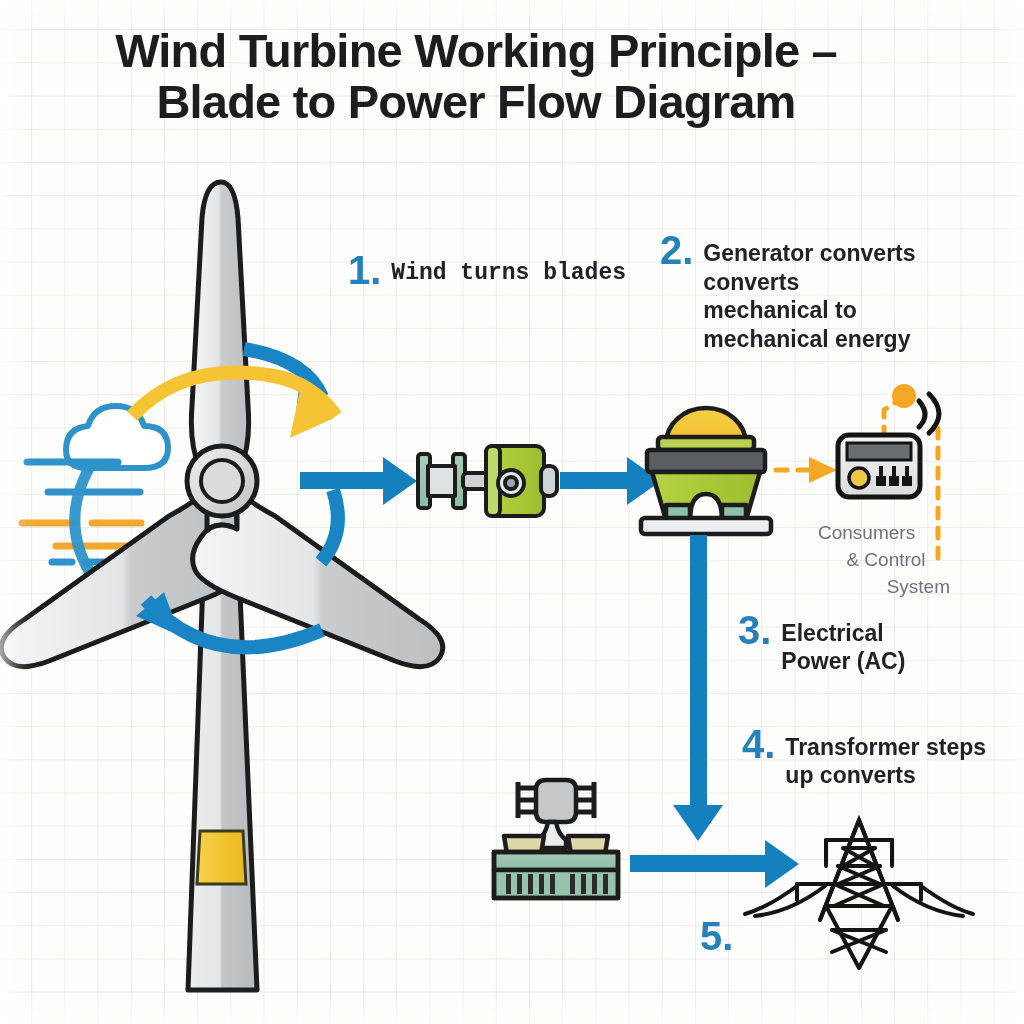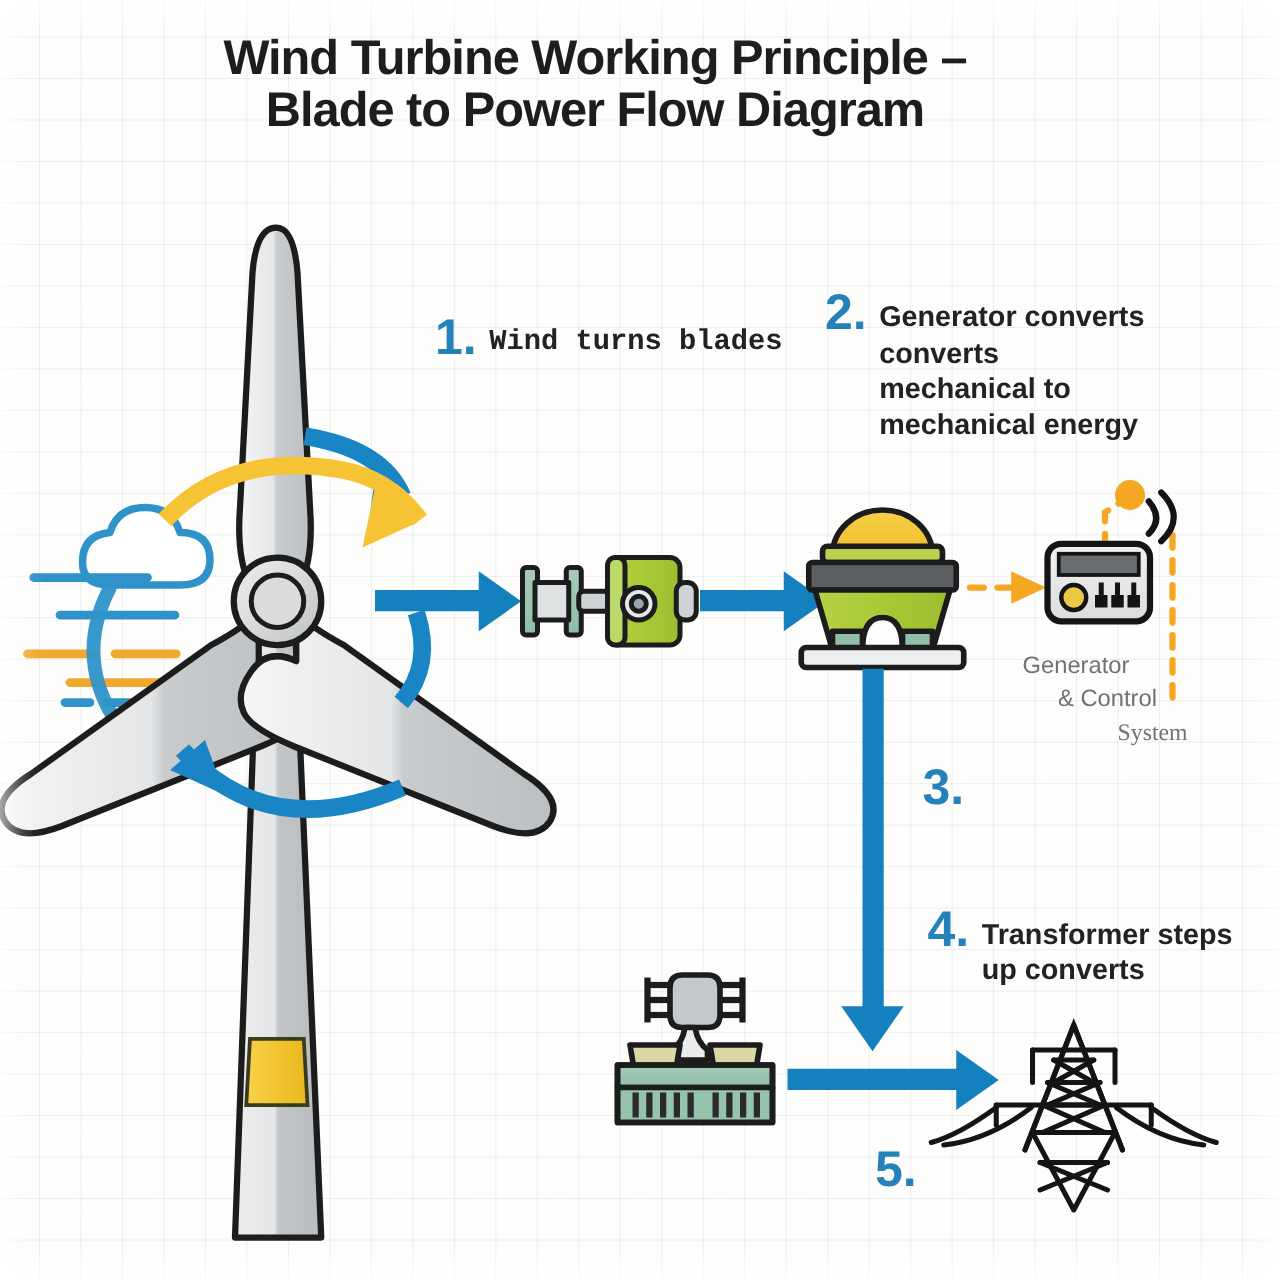--- a/index.html
+++ b/index.html
@@ -39,21 +39,21 @@
   }
   .title-block {
     position: absolute;
     left: 0;
     top: 26px;
     width: 952px;
     text-align: center;
     line-height: 1.08;
     color: #1d1d1f;
     font-weight: bold;
-    font-size: 39px;
+    font-size: 47px;
     letter-spacing: -0.8px;
   }
   .title-line { display: block; white-space: nowrap; }
 
   .step {
     position: absolute;
     display: flex;
     align-items: flex-start;
     gap: 10px;
   }
@@ -85,21 +85,21 @@
     left: 810px;
     top: 520px;
     width: 168px;
     font-size: 19px;
     color: #6f7378;
     line-height: 1.42;
     text-align: center;
   }
   #monitor-label .l1 { display:block; text-align: left; padding-left: 8px;}
   #monitor-label .l2 { display:block; padding-right: 16px;}
-  #monitor-label .l3 { display:block; text-align: right; padding-right: 28px; font-family: Liberation Serif, serif;}
+  #monitor-label .l3 { display:block; text-align: right; padding-right: 28px;}
 </style>
 </head>
 <body>
 
 <div id="canvas">
   <div id="grid"></div>
 
   <svg id="art" viewBox="0 0 1024 1024">
     <defs>
       <linearGradient id="bladeGrad" x1="0" y1="0" x2="1" y2="0">
@@ -330,31 +330,32 @@
     <span class="step-text">Wind turns blades</span>
   </div>
 
   <div class="step" id="step2">
     <span class="step-num">2.</span>
     <span class="step-text loose">Generator converts converts mechanical to mechanical energy</span>
   </div>
 
   <div class="step" id="step3">
     <span class="step-num">3.</span>
+    <span class="step-text">Electrical Power (AC)</span>
   </div>
 
   <div class="step" id="step4">
     <span class="step-num">4.</span>
     <span class="step-text">Transformer steps up converts</span>
   </div>
 
   <div class="step" id="step5">
     <span class="step-num">5.</span>
   </div>
 
   <div id="monitor-label">
-    <span class="l1">Generator</span>
+    <span class="l1">Consumers</span>
     <span class="l2">&amp; Control</span>
     <span class="l3">System</span>
   </div>
 
   <div id="vignette"></div>
 </div>
 
 </body></html>

